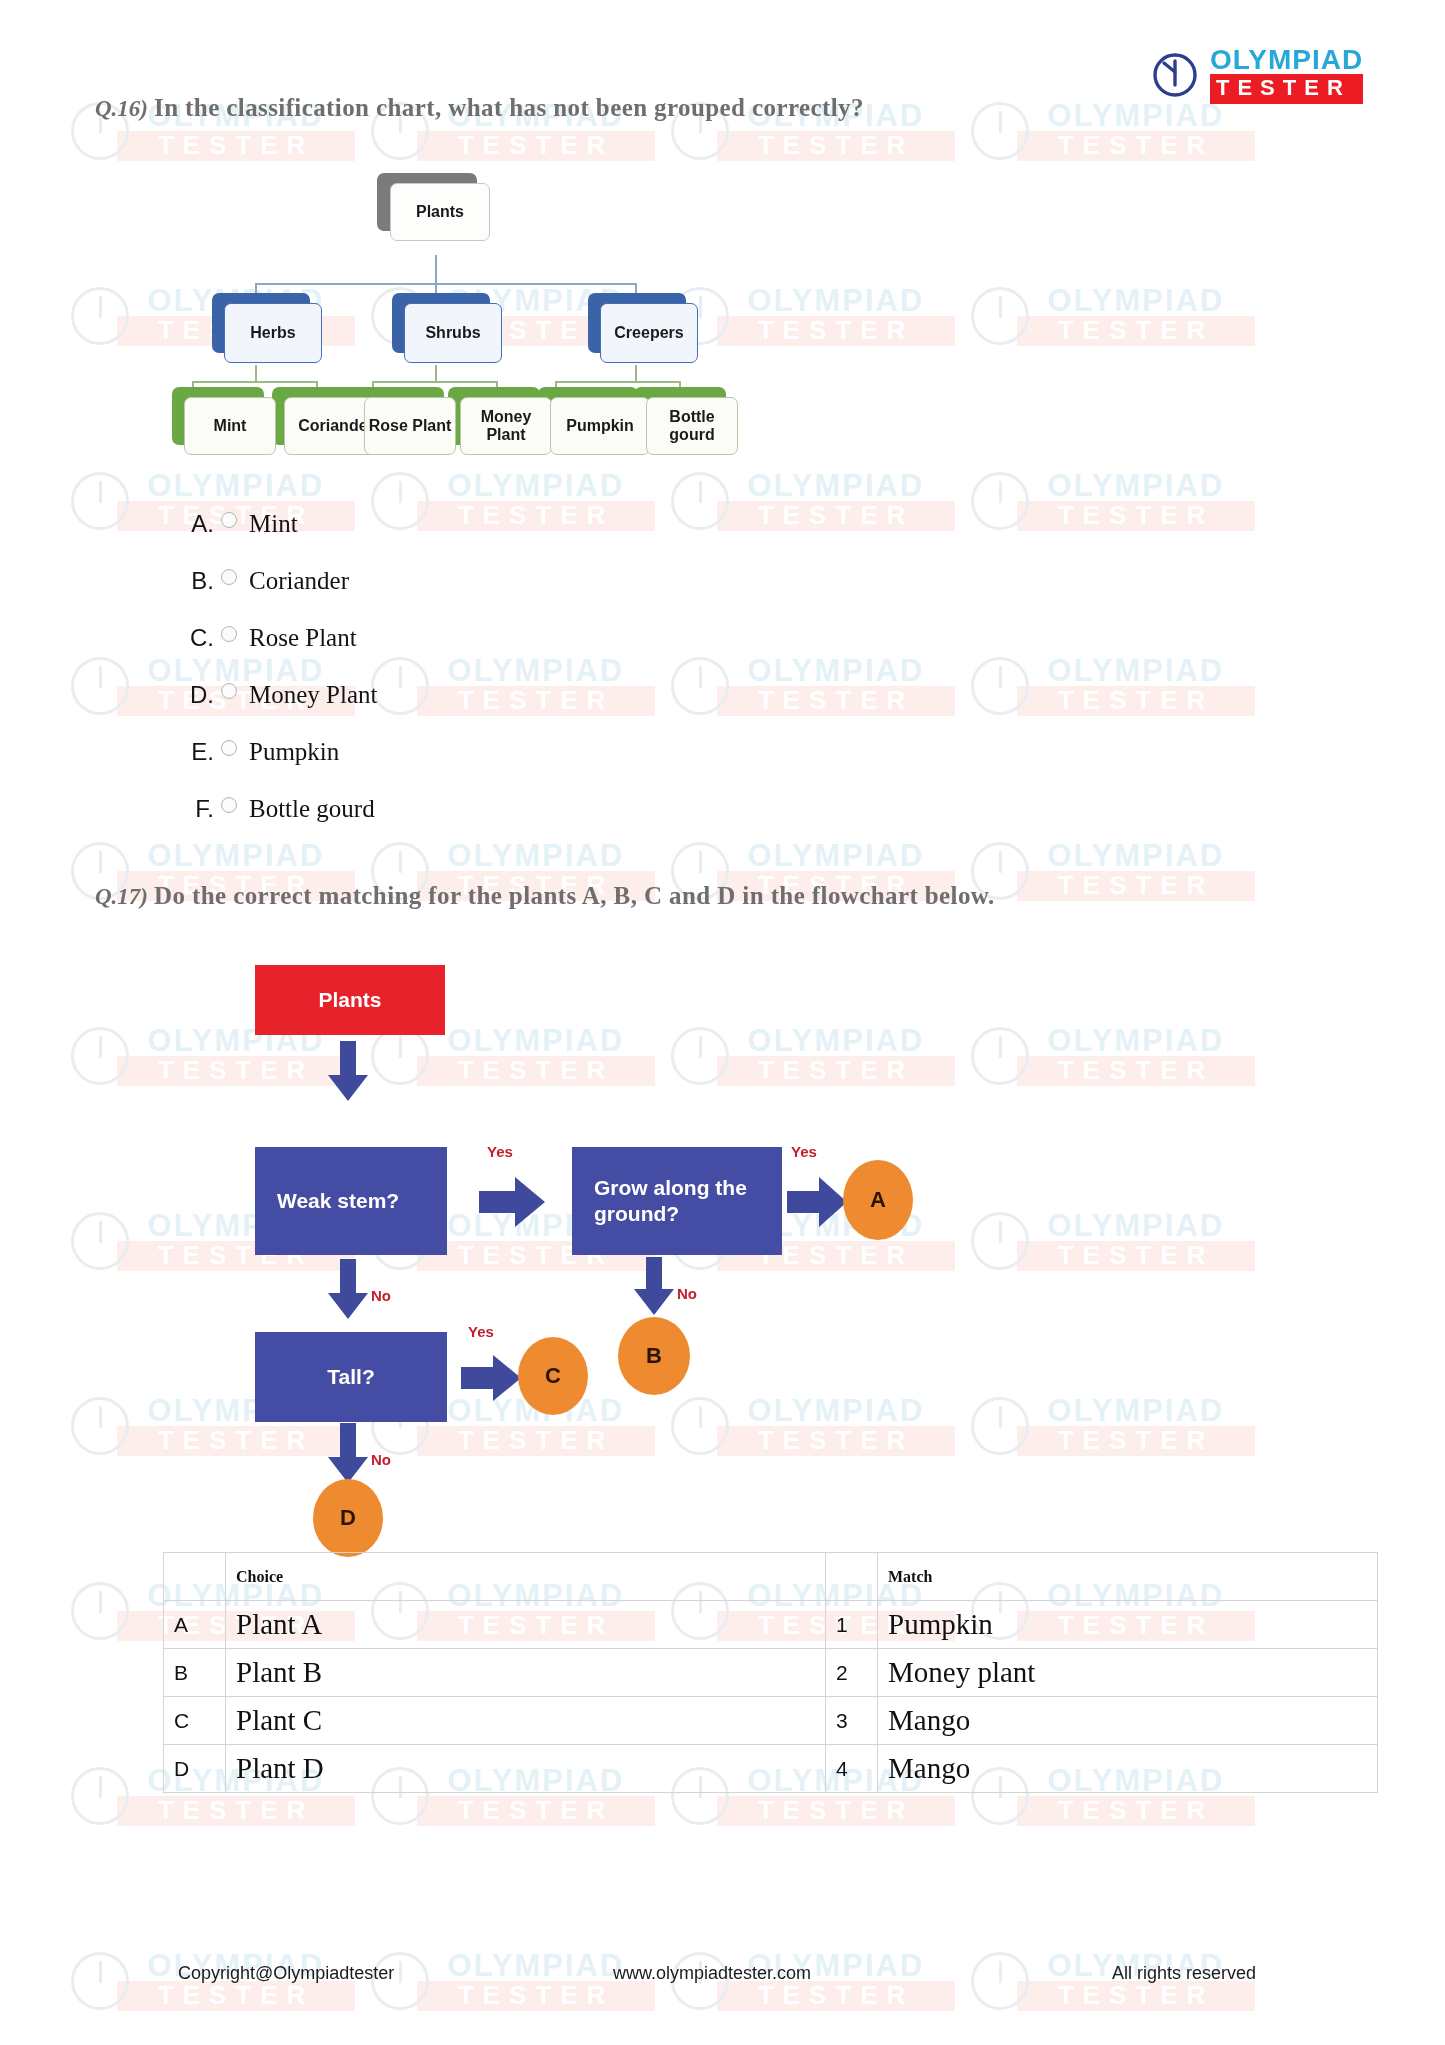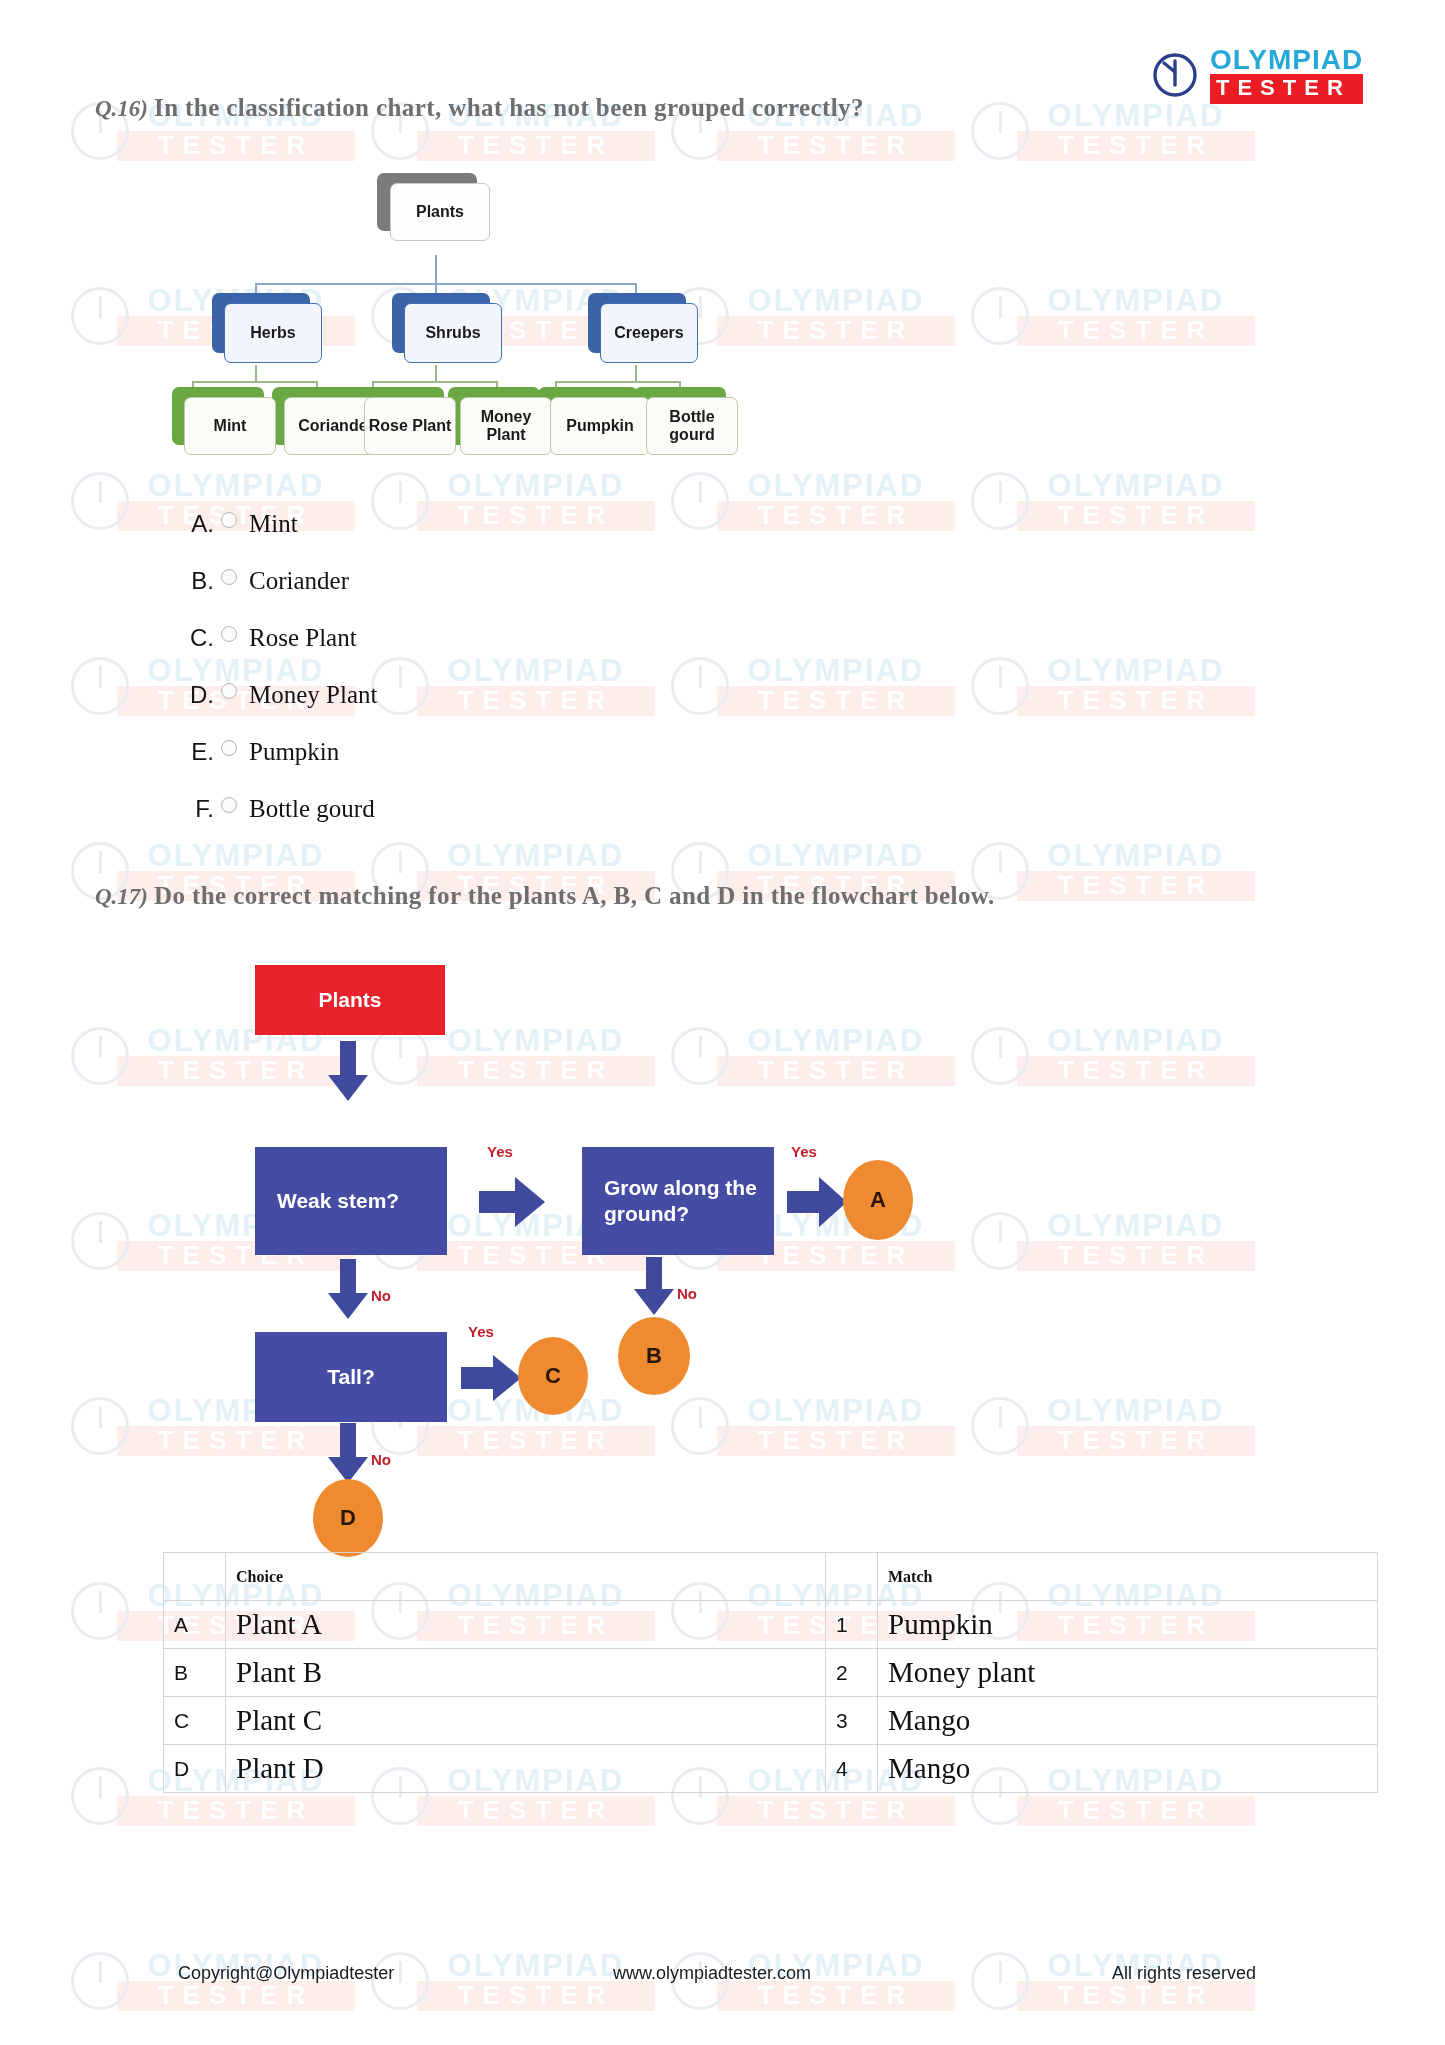--- a/index.html
+++ b/index.html
@@ -653,21 +653,21 @@
         <polygon points="13,0 29,0 29,34 41,34 21,60 1,34 13,34" fill="#3f4a9c"></polygon>
       </svg>
 
       <div class="fbox f-blue" style="left:20px; top:192px; width:192px; height:108px;">Weak stem?</div>
 
       <svg class="farrow" style="left:244px; top:220px;" width="68" height="54" viewBox="0 0 68 54">
         <polygon points="0,16 36,16 36,2 66,27 36,52 36,38 0,38" fill="#3f4a9c"></polygon>
       </svg>
       <div class="flabel" style="left:252px; top:188px;">Yes</div>
 
-      <div class="fbox f-blue" style="left:347px; top:192px; width:192px; height:108px;">Grow along the ground?</div>
+      <div class="fbox f-blue" style="left:337px; top:192px; width:210px; height:108px;">Grow along the ground?</div>
 
       <svg class="farrow" style="left:552px; top:220px;" width="62" height="54" viewBox="0 0 62 54">
         <polygon points="0,16 32,16 32,2 60,27 32,52 32,38 0,38" fill="#3f4a9c"></polygon>
       </svg>
       <div class="flabel" style="left:556px; top:188px;">Yes</div>
 
       <div class="fcircle" style="left:608px; top:205px; width:70px; height:80px;">A</div>
 
       <svg class="farrow" style="left:398px; top:302px;" width="42" height="60" viewBox="0 0 42 60">
         <polygon points="13,0 29,0 29,32 41,32 21,58 1,32 13,32" fill="#3f4a9c"></polygon>

